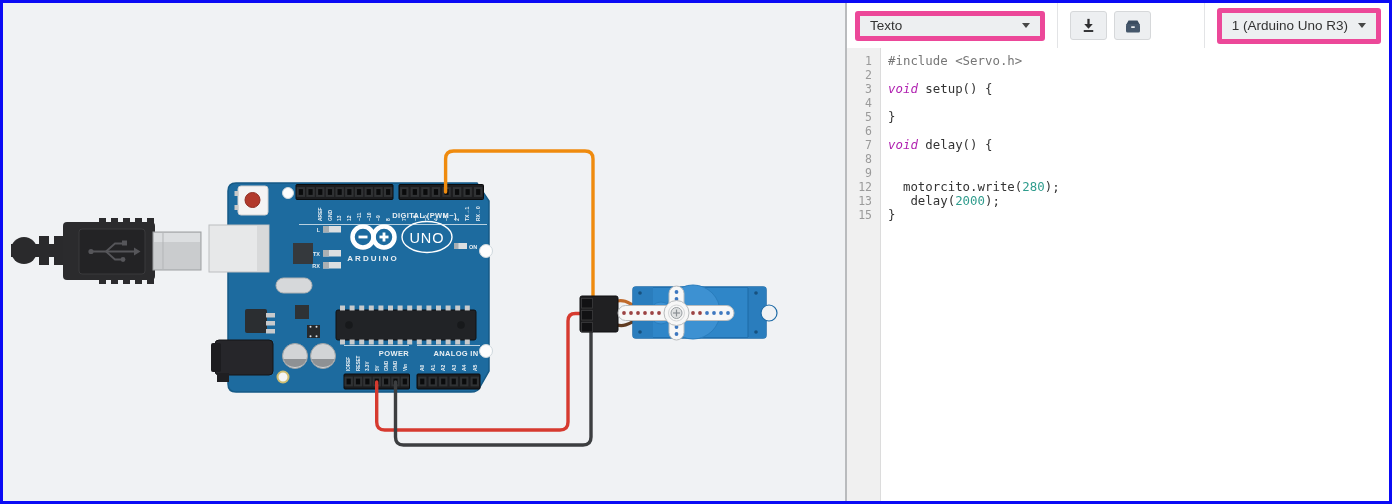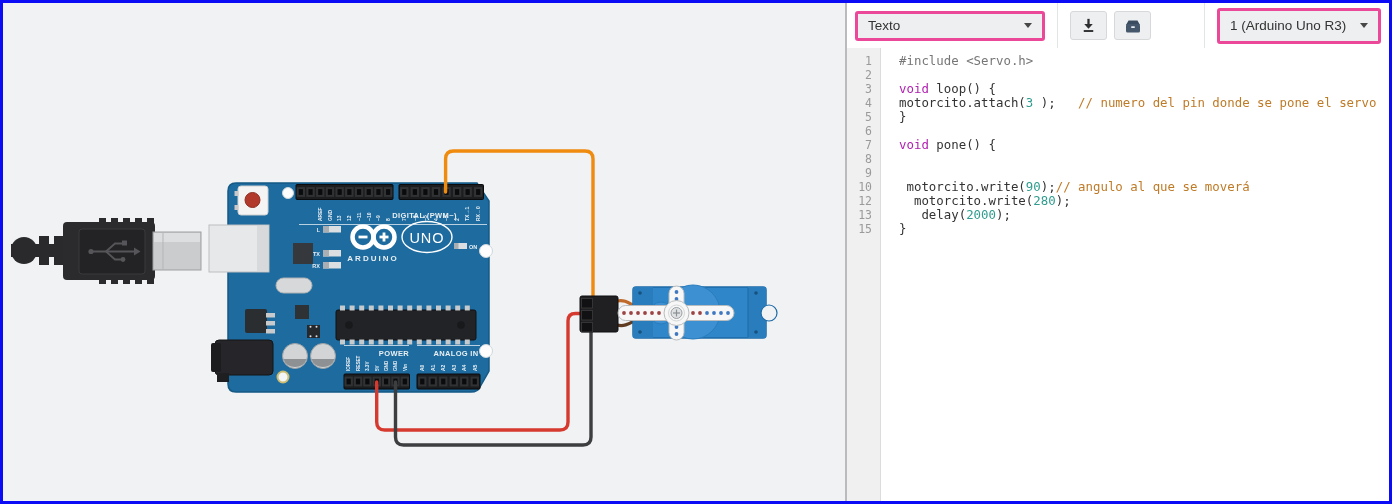--- a/index.html
+++ b/index.html
@@ -1,35 +1,35 @@
 <!DOCTYPE html>
 <html style="--c-plain: #333333; --c-comment: #bf7a26; --c-keyword: #b01fb0; --c-number: #2f9c8d; --c-preproc: #767676; --c-ln: #9a9a9a;"><head>
 <meta charset="utf-8">
 <style>
   html,body{margin:0;padding:0;background:#fff;font-family:"Liberation Sans",sans-serif;}
   .frame{width:1392px;height:504px;box-sizing:border-box;border:3px solid #0b0bf5;display:flex;overflow:hidden;background:#fff;}
   .canvas{width:844px;height:100%;flex:none;background:#f0f2f4;border-right:2px solid #b9bbbd;box-sizing:border-box;position:relative;}
   .canvas svg{display:block;}
   .code-panel{flex:1;min-width:0;display:flex;flex-direction:column;background:#fff;}
   .toolbar{height:45px;flex:none;display:flex;align-items:center;padding:0 6px 0 8px;}
-  .dd{height:30px;background:#edeff1;border:3px solid #ec4899;border-radius:3px;display:flex;align-items:center;justify-content:space-between;padding:0 10px;font-size:13.5px;color:#333;cursor:pointer;box-sizing:border-box;}
+  .dd{height:30px;background:#edeff1;border:5px solid #ec4899;border-radius:3px;display:flex;align-items:center;justify-content:space-between;padding:0 10px;font-size:13.5px;color:#333;cursor:pointer;box-sizing:border-box;}
   .dd-main{width:190px;}
   .dd-right{min-width:164px;height:36px;margin-right:2px;}
   .caret{width:0;height:0;border-left:4.5px solid transparent;border-right:4.5px solid transparent;border-top:5.5px solid #474747;margin-left:10px;flex:none;}
   .tsep{width:1px;height:45px;background:#e3e4e6;margin:0 12px;flex:none;}
   .tbtn{width:37px;height:29px;background:#edeff1;border:1px solid #d6d8da;border-radius:3px;display:flex;align-items:center;justify-content:center;margin-right:7px;padding:0;cursor:pointer;}
   .spacer{flex:1;}
   .editor{flex:1;position:relative;font-family:"DejaVu Sans Mono","Liberation Mono",monospace;font-size:12.4px;line-height:14px;padding-top:6px;overflow:hidden;}
   .editor::before{content:"";position:absolute;left:0;top:0;bottom:0;width:33px;background:#f0f0f0;border-right:1px solid #dcdcdc;}
   .line{display:flex;position:relative;}
   .ln{width:33px;flex:none;text-align:right;padding-right:8px;box-sizing:border-box;color:var(--c-ln,#9a9a9a);font-size:11.5px;}
-  .lc{white-space:pre;padding-left:19px;color:var(--c-plain,#333);}
+  .lc{white-space:pre;padding-left:8px;color:var(--c-plain,#333);}
   .tok-plain{color:var(--c-plain,#333);}
   .tok-comment{color:var(--c-comment,#bf7a26);}
-  .tok-keyword{color:var(--c-keyword,#b01fb0);}
+  .tok-keyword{color:var(--c-keyword,#b01fb0);font-style:italic;}
   .tok-number{color:var(--c-number,#2f9c8d);}
   .tok-preproc{color:var(--c-preproc,#767676);}
   .brd-txt{font-family:"Liberation Sans","DejaVu Sans",sans-serif;fill:#e9eff3;font-weight:bold;}
 </style>
 </head>
 <body>
 
 <div class="frame">
 
   <div class="canvas">
@@ -390,47 +390,42 @@
     <div class="editor" id="editor">
         <div class="line">
           <span class="ln">1</span>
           <span class="lc"><span class="tok-preproc">#include &lt;Servo.h&gt;</span></span>
         </div>
         <div class="line">
           <span class="ln">2</span>
         </div>
         <div class="line">
           <span class="ln">3</span>
-          <span class="lc"><span class="tok-keyword">void</span><span class="tok-plain"> loop() {</span></span>
+          <span class="lc"><span class="tok-keyword">void</span><span class="tok-plain"> setup() {</span></span>
         </div>
         <div class="line">
           <span class="ln">4</span>
-          <span class="lc"><span class="tok-plain">motorcito.attach(</span><span class="tok-number">3</span><span class="tok-plain"> );   </span><span class="tok-comment">// numero del pin donde se pone el servo</span></span>
         </div>
         <div class="line">
           <span class="ln">5</span>
           <span class="lc"><span class="tok-plain">}</span></span>
         </div>
         <div class="line">
           <span class="ln">6</span>
           <span class="lc"></span>
         </div>
         <div class="line">
           <span class="ln">7</span>
-          <span class="lc"><span class="tok-keyword">void</span><span class="tok-plain"> pone() {</span></span>
+          <span class="lc"><span class="tok-keyword">void</span><span class="tok-plain"> delay() {</span></span>
         </div>
         <div class="line">
           <span class="ln">8</span>
         </div>
         <div class="line">
           <span class="ln">9</span>
-        </div>
-        <div class="line">
-          <span class="ln">10</span>
-          <span class="lc"><span class="tok-plain"> motorcito.write(</span><span class="tok-number">90</span><span class="tok-plain">);</span><span class="tok-comment">// angulo al que se moverá</span></span>
         </div>
         <div class="line">
           <span class="ln">12</span>
           <span class="lc"><span class="tok-plain">  motorcito.write(</span><span class="tok-number">280</span><span class="tok-plain">);</span></span>
         </div>
         <div class="line">
           <span class="ln">13</span>
           <span class="lc"><span class="tok-plain">   delay(</span><span class="tok-number">2000</span><span class="tok-plain">);</span></span>
         </div>
         <div class="line">

